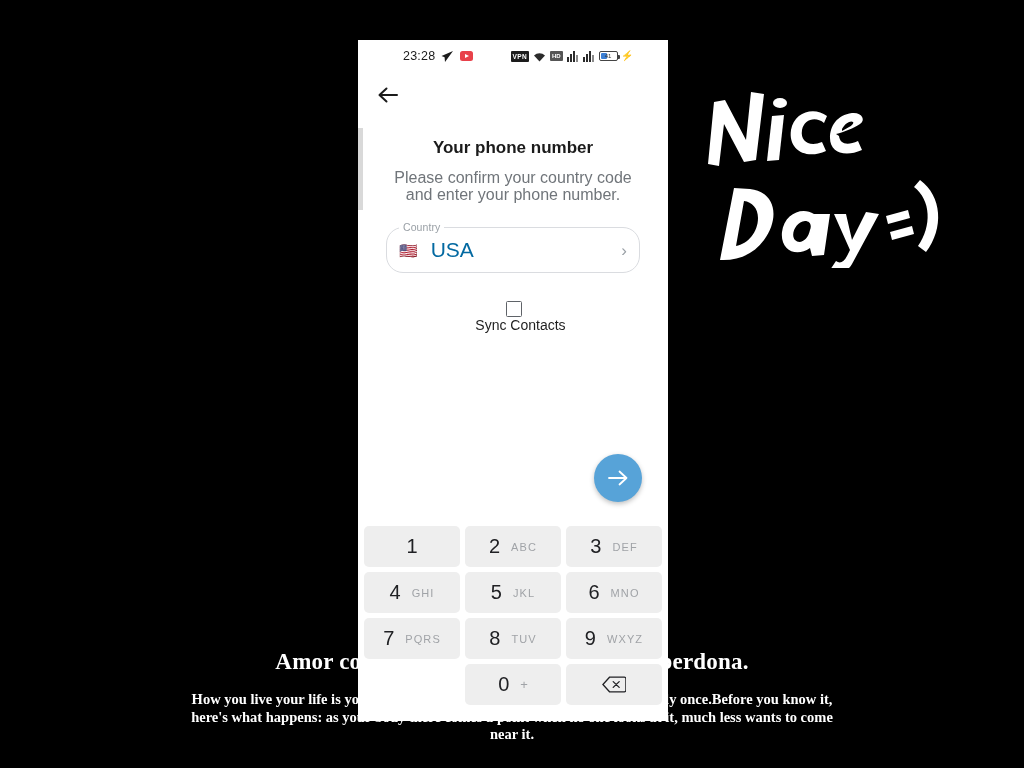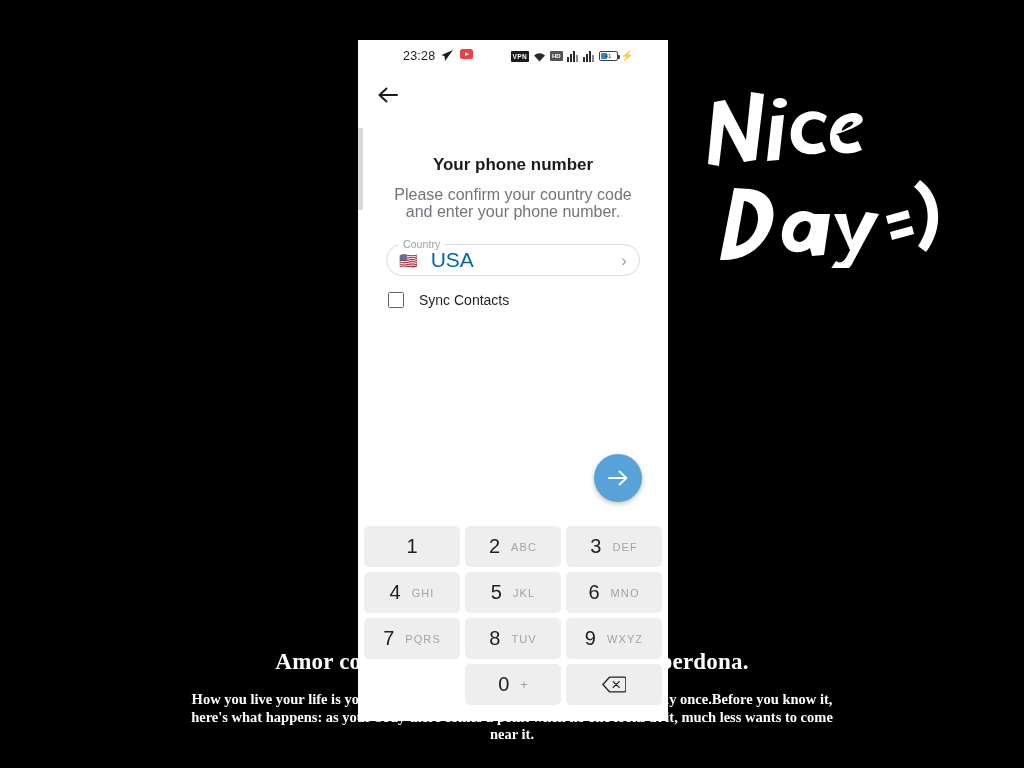--- a/index.html
+++ b/index.html
@@ -80,21 +80,21 @@
     position: relative;
     height: 32px;
     display: flex;
     align-items: center;
     padding: 0 10px 0 0;
     font-size: 11.5px;
     color: #111;
   }
   .sb-left {
     display: flex;
-    align-items: flex-start;
+    align-items: center;
     gap: 6px;
     margin-left: 45px;
   }
   .sb-time { font-size: 12.5px; color: #1b1b1b; letter-spacing: 0.2px; }
   .sb-right {
     margin-left: auto;
     display: flex;
     align-items: center;
     gap: 4px;
     margin-right: 24px;
@@ -169,39 +169,39 @@
   }
   .bolt { color: #3b7fd4; font-size: 10px; line-height: 10px; }
 
   
   #back-bar { height: 46px; display: flex; align-items: center; padding-left: 19px; }
   #back-arrow { cursor: pointer; }
 
   
   #content { padding: 0 28px; }
   #page-title {
-    margin-top: 37px;
+    margin-top: 20px;
     text-align: center;
     font-size: 17px;
     font-weight: bold;
     color: #1b1b1b;
   }
   #page-subtitle {
     margin-top: 11px;
     text-align: center;
     font-size: 16px;
     line-height: 17px;
     color: #70757a;
   }
 
   
   .field {
     position: relative;
     margin-top: 24px;
-    height: 32px;
+    height: 46px;
     border: 1px solid #dadce0;
     border-radius: 17px;
     display: flex;
     align-items: center;
     padding: 0 12px;
     background: #fff;
   }
   .field.focused {
     border: 2px solid #56a5dd;
   }
@@ -235,24 +235,25 @@
   #phone-divider {
     width: 1px;
     height: 24px;
     background: #dadce0;
     margin-right: 16px;
   }
   #phone-value { font-size: 15px; color: #1f1f1f; letter-spacing: 0.3px; }
 
   
   #sync-row {
-    margin-top: 16px;
+    margin-top: 28px;
     display: flex;
     align-items: center;
     cursor: pointer;
+    flex-direction: column;
   }
   #sync-box {
     width: 16px; height: 16px;
     border: 1.6px solid #5f6368;
     border-radius: 1.5px;
     margin-left: 2px;
   }
   #sync-label { margin-left: 15px; font-size: 14px; color: #1f1f1f; }
 
   

